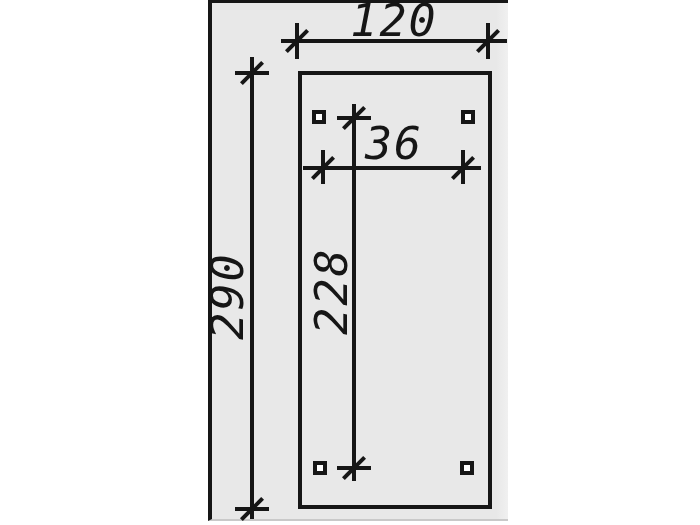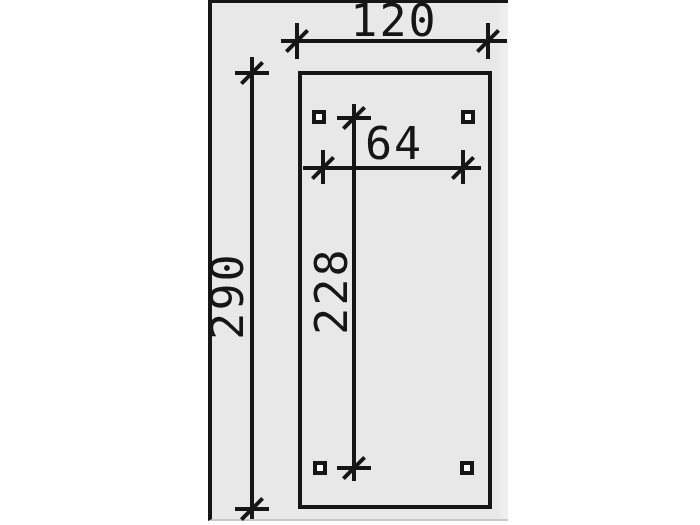--- a/index.html
+++ b/index.html
@@ -5,21 +5,21 @@
   :root{
     --line:#161616;
     --panel-background:#e8e8e8;
     --page-background:#ffffff;
     --post-fill:#ffffff;
     --panel-bottom-edge:#c9c9c9;
   }
   *{margin:0;padding:0;box-sizing:border-box;}
   html,body{width:700px;height:525px;background:var(--page-background);overflow:hidden;}
   #screen{position:relative;width:700px;height:525px;background:var(--page-background);
-          font-family:"DejaVu Sans Mono","Liberation Mono",monospace;}
+          font-family:"DejaVu Sans Mono","Liberation Mono",monospace;font-style:italic;}
   .panel{position:absolute;left:208px;top:0;width:300px;height:521px;
          background:linear-gradient(to right,var(--panel-background) 0 96%,#f0f0f0 100%);
          border-left:4px solid var(--line);
          border-top:3px solid var(--line);
          border-bottom:2px solid var(--panel-bottom-edge);}
   .outline{position:absolute;left:298px;top:71px;width:194px;height:438px;
            border:4px solid var(--line);background:transparent;}
   .post{position:absolute;width:14px;height:14px;border:4px solid var(--line);
         background:var(--post-fill);}
   .line{position:absolute;background:var(--line);}
@@ -63,15 +63,15 @@
   <div class="ext" style="left:337px;top:466px;width:34px;height:4px"></div>
   <div class="slash" style="left:352px;top:103px"></div>
   <div class="slash" style="left:352px;top:453px"></div>
   <div class="lbl rot" style="left:331px;top:291px">228</div>
 
   <div class="line" style="left:303px;top:166px;width:178px;height:4px"></div>
   <div class="ext" style="left:321px;top:150px;width:4px;height:34px"></div>
   <div class="ext" style="left:461px;top:150px;width:4px;height:34px"></div>
   <div class="slash" style="left:321px;top:153px"></div>
   <div class="slash" style="left:461px;top:153px"></div>
-  <div class="lbl" style="left:394px;top:143px">64</div>
+  <div class="lbl" style="left:394px;top:143px">36</div>
 
 </div>
 
 </body></html>

